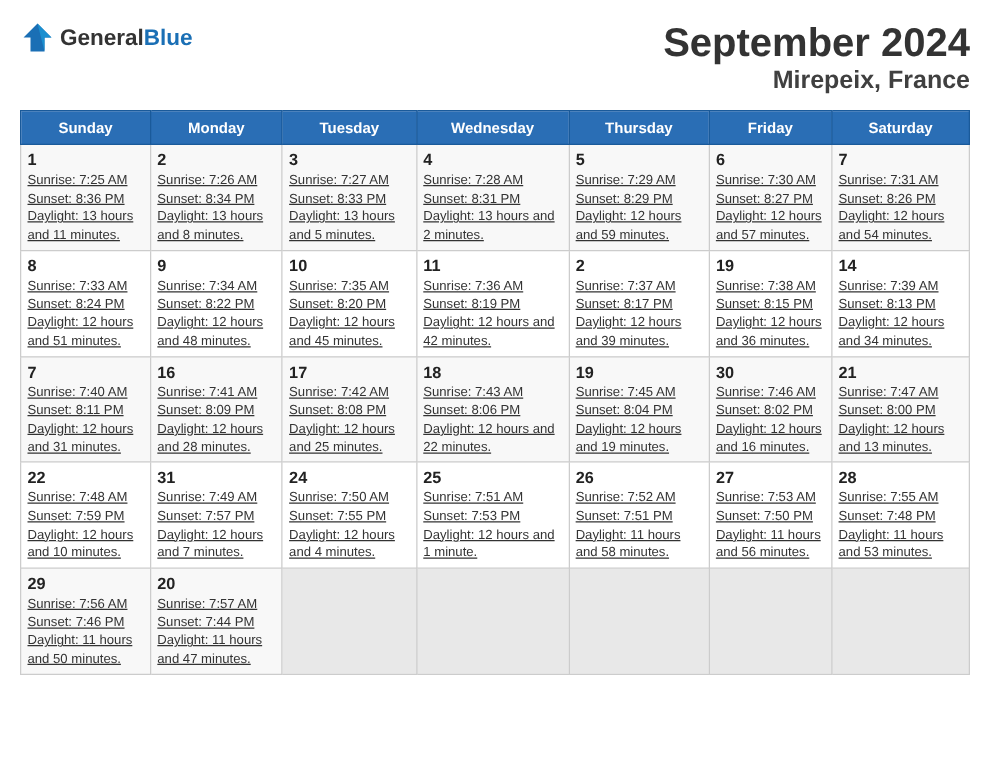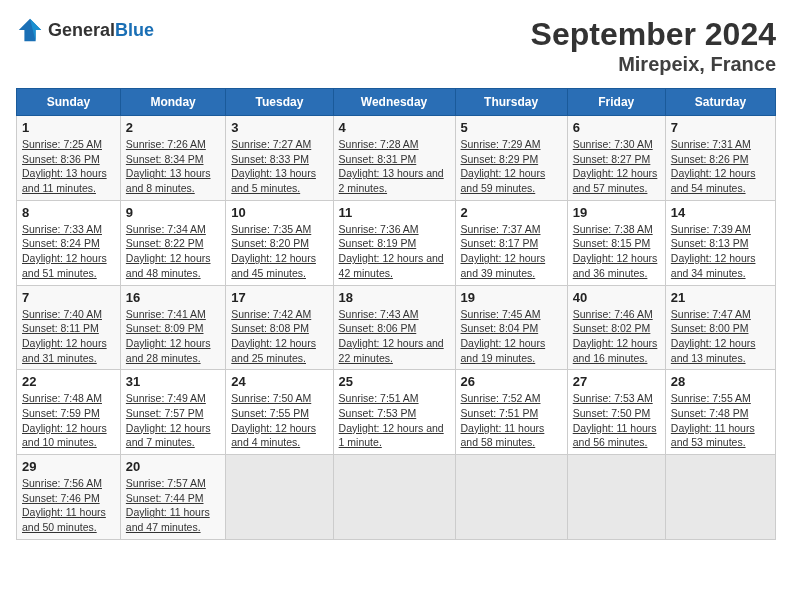--- a/index.html
+++ b/index.html
@@ -190,21 +190,21 @@
         </td>
         <td>
           <span class="day-num">18</span>
           <div class="day-info">Sunrise: 7:43 AM<br>Sunset: 8:06 PM<br>Daylight: 12 hours and 22 minutes.</div>
         </td>
         <td>
           <span class="day-num">19</span>
           <div class="day-info">Sunrise: 7:45 AM<br>Sunset: 8:04 PM<br>Daylight: 12 hours and 19 minutes.</div>
         </td>
         <td>
-          <span class="day-num">40</span>
+          <span class="day-num">30</span>
           <div class="day-info">Sunrise: 7:46 AM<br>Sunset: 8:02 PM<br>Daylight: 12 hours and 16 minutes.</div>
         </td>
         <td>
           <span class="day-num">21</span>
           <div class="day-info">Sunrise: 7:47 AM<br>Sunset: 8:00 PM<br>Daylight: 12 hours and 13 minutes.</div>
         </td>
       </tr>
       <tr class="week-row">
         <td>
           <span class="day-num">22</span>

